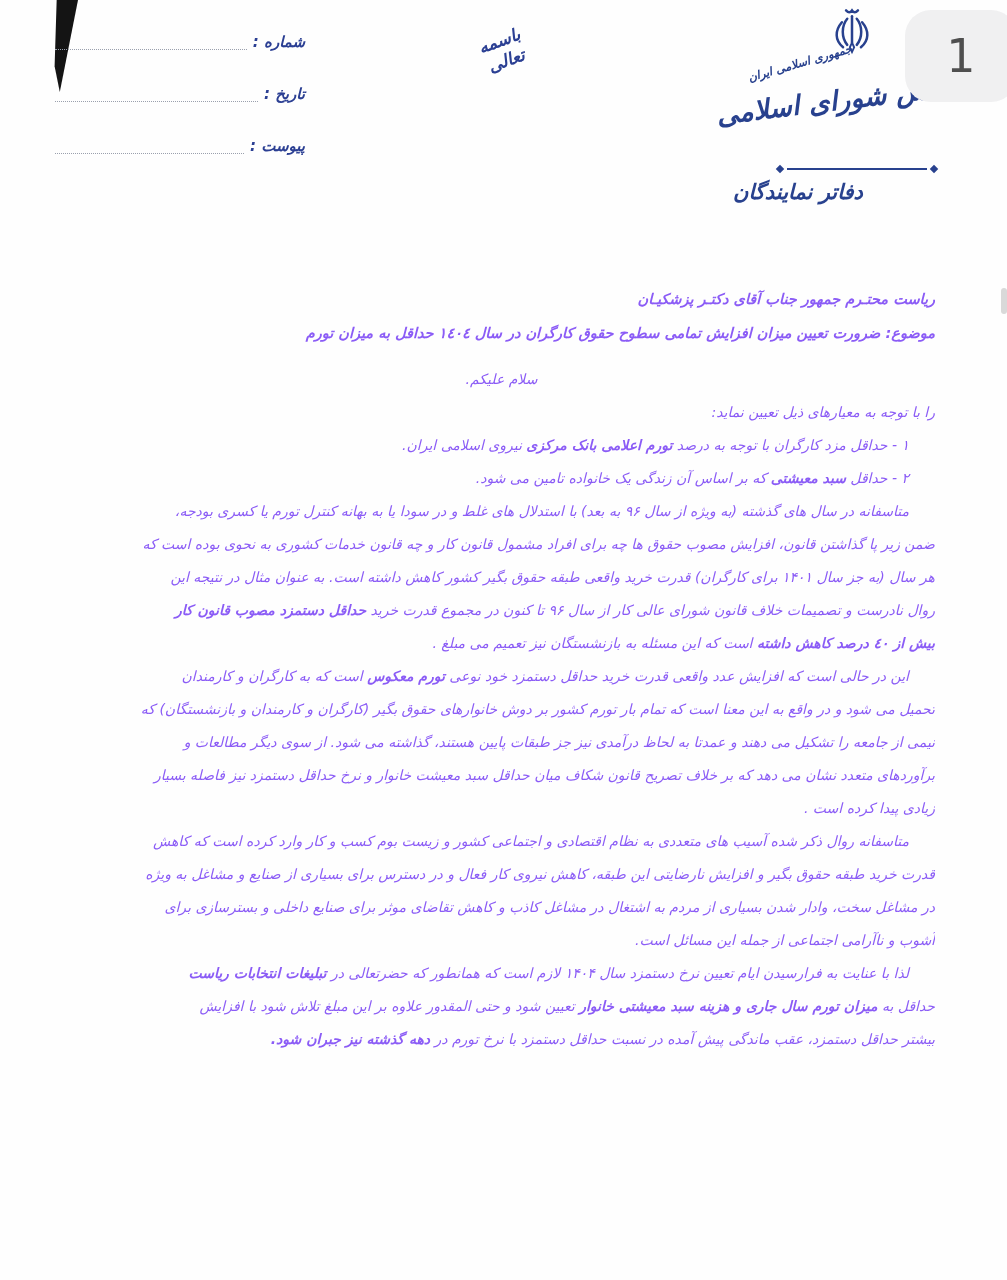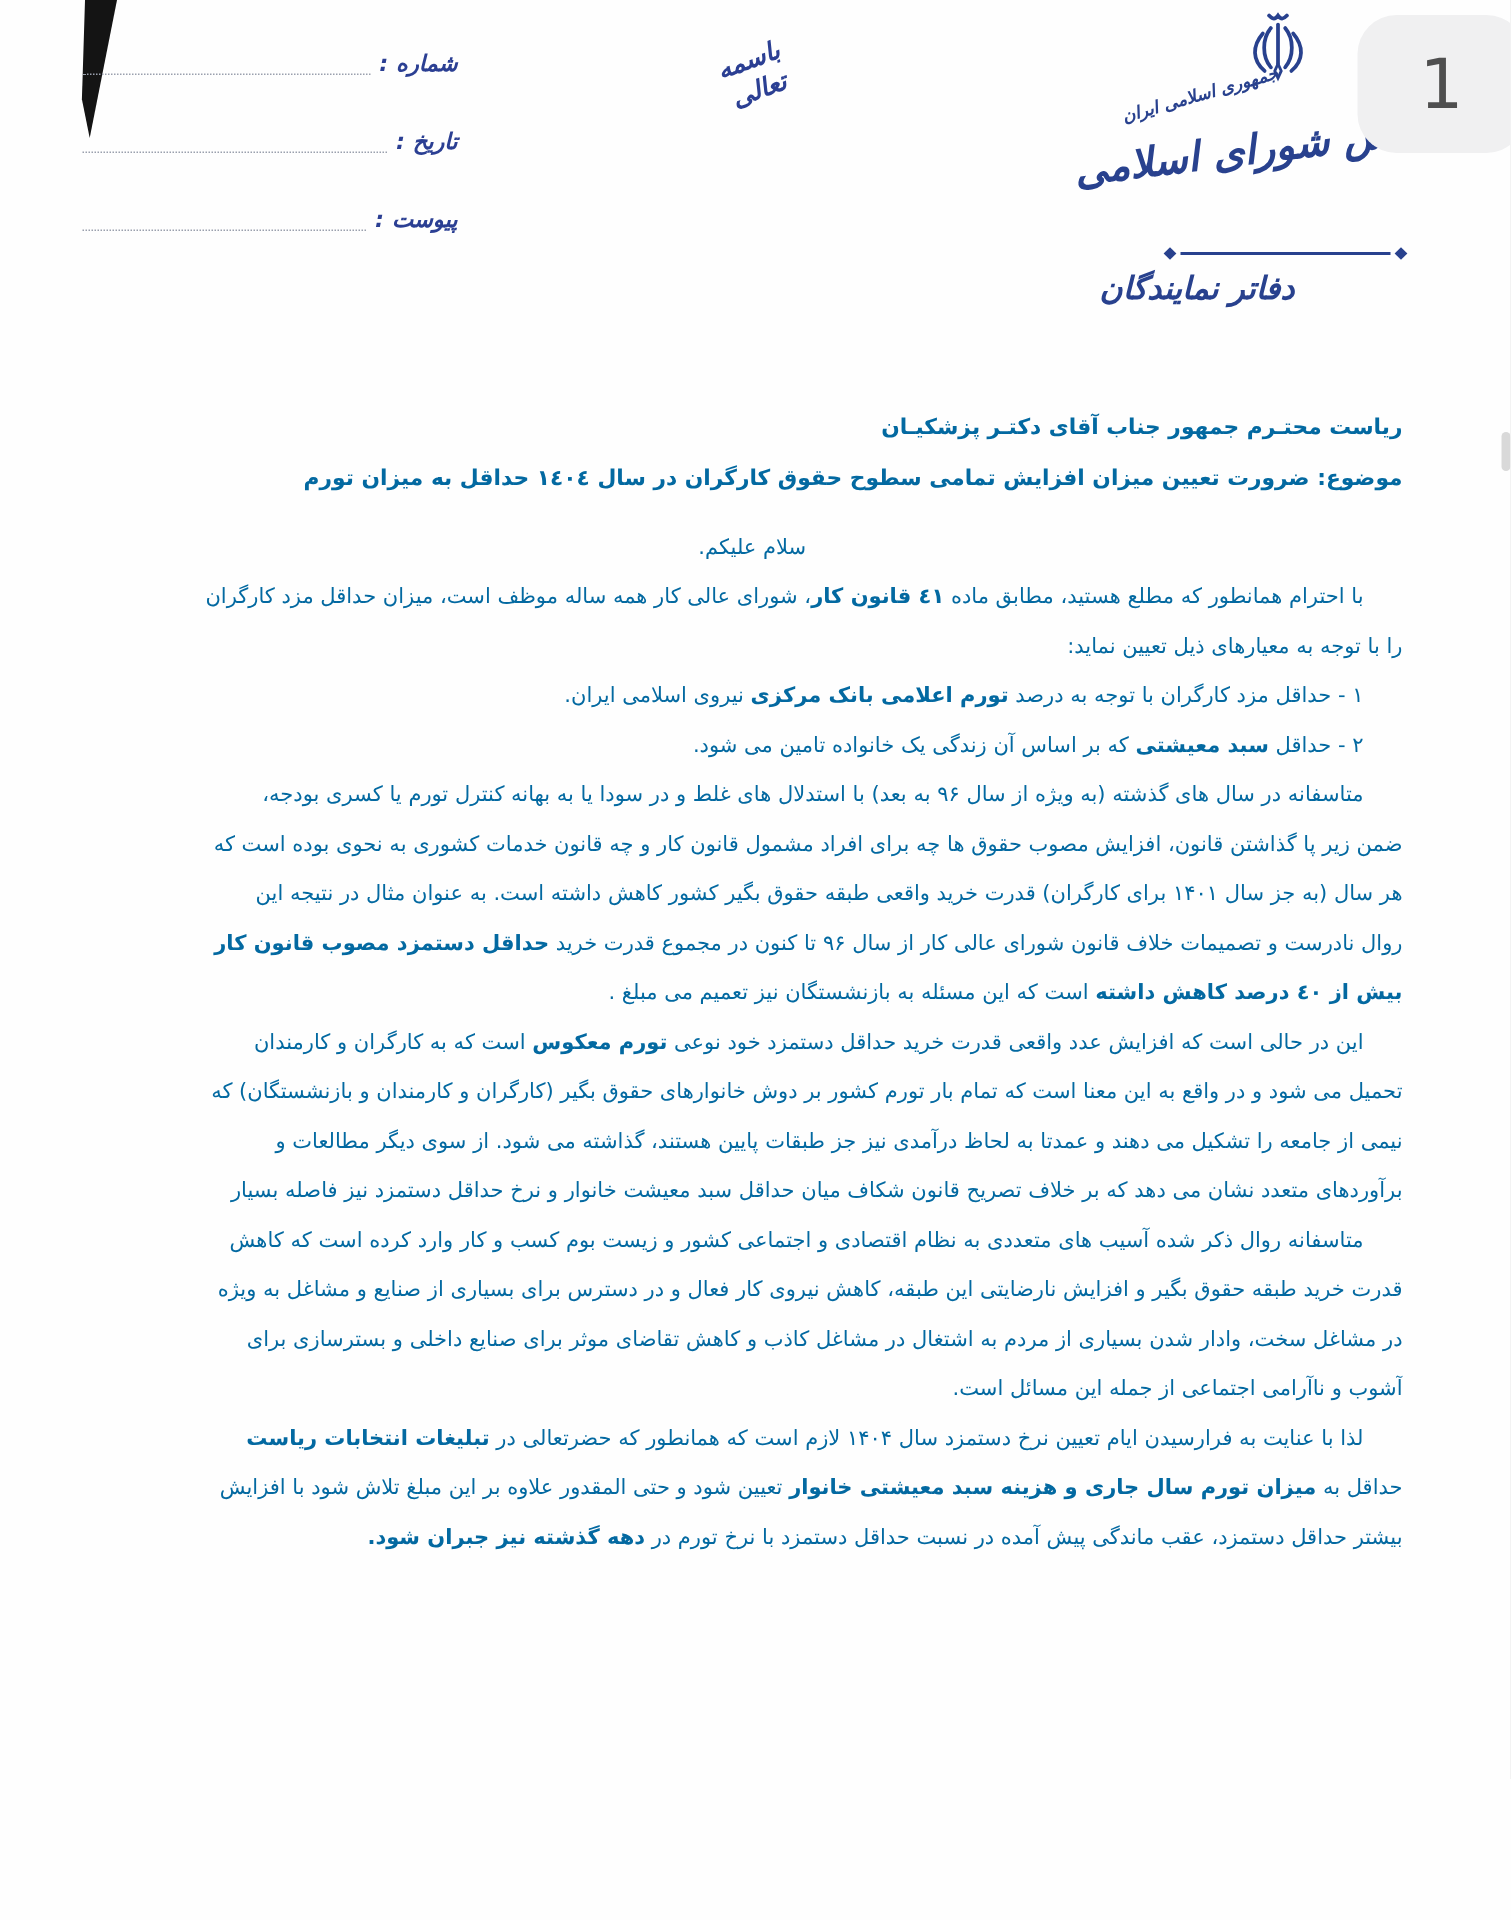--- a/index.html
+++ b/index.html
@@ -54,22 +54,22 @@
 
   
   .badge{
     position:absolute;top:10px;right:-10px;width:112px;height:92px;
     background:#f0f0f1;border-radius:26px;display:flex;align-items:center;justify-content:center;
     font-size:46px;color:#4f4f4f;z-index:5;font-style:normal;
   }
 
   
   .letter{
-    position:absolute;top:268px;right:72px;left:68px;direction:rtl;
-    font-size:14px;color:#0369a1;
+    position:absolute;top:282px;right:72px;left:68px;direction:rtl;
+    font-size:14px;color:#8b5cf6;font-style:italic;
   }
   .line{height:33px;line-height:33px;white-space:nowrap;overflow:hidden;text-align:right;}
   .line.indent{padding-right:26px;}
   .line.gap{margin-top:13px;text-align:center;}
   .line .b{font-weight:bold;}
   .line.head{font-weight:bold;font-size:14.5px;height:34px;line-height:34px;}
 </style>
 </head>
 <body>
 
@@ -114,33 +114,33 @@
     </div>
     <div class="offices">دفاتر نمایندگان</div>
   </div>
 
   <div class="badge">1</div>
 
   <div class="letter">
       <div class="line head"><span class="b">ریاست محتـرم جمهور جناب آقای دکتـر پزشکیـان</span></div>
       <div class="line head"><span class="b">موضوع: ضرورت تعیین میزان افزایش تمامی سطوح حقوق کارگران در سال ١٤٠٤ حداقل به میزان تورم</span></div>
       <div class="line gap"><span>سلام علیکم.</span></div>
-      <div class="line indent"><span>با احترام همانطور که مطلع هستید، مطابق ماده </span><span class="b">٤١ قانون کار</span><span>، شورای عالی کار همه ساله موظف است، میزان حداقل مزد کارگران</span></div>
       <div class="line"><span>را با توجه به معیارهای ذیل تعیین نماید:</span></div>
       <div class="line indent"><span>۱ - حداقل مزد کارگران با توجه به درصد </span><span class="b">تورم اعلامی بانک مرکزی</span><span> نیروی اسلامی ایران.</span></div>
       <div class="line indent"><span>۲ - حداقل </span><span class="b">سبد معیشتی</span><span> که بر اساس آن زندگی یک خانواده تامین می شود.</span></div>
       <div class="line indent"><span>متاسفانه در سال های گذشته (به ویژه از سال ۹۶ به بعد) با استدلال های غلط و در سودا یا به بهانه کنترل تورم یا کسری بودجه،</span></div>
       <div class="line"><span>ضمن زیر پا گذاشتن قانون، افزایش مصوب حقوق ها چه برای افراد مشمول قانون کار و چه قانون خدمات کشوری به نحوی بوده است که</span></div>
       <div class="line"><span>هر سال (به جز سال ۱۴۰۱ برای کارگران) قدرت خرید واقعی طبقه حقوق بگیر کشور کاهش داشته است. به عنوان مثال در نتیجه این</span></div>
       <div class="line"><span>روال نادرست و تصمیمات خلاف قانون شورای عالی کار از سال ۹۶ تا کنون در مجموع قدرت خرید </span><span class="b">حداقل دستمزد مصوب قانون کار</span></div>
       <div class="line"><span class="b">بیش از ٤٠ درصد کاهش داشته</span><span> است که این مسئله به بازنشستگان نیز تعمیم می مبلغ .</span></div>
       <div class="line indent"><span>این در حالی است که افزایش عدد واقعی قدرت خرید حداقل دستمزد خود نوعی </span><span class="b">تورم معکوس</span><span> است که به کارگران و کارمندان</span></div>
       <div class="line"><span>تحمیل می شود و در واقع به این معنا است که تمام بار تورم کشور بر دوش خانوارهای حقوق بگیر (کارگران و کارمندان و بازنشستگان) که</span></div>
       <div class="line"><span>نیمی از جامعه را تشکیل می دهند و عمدتا به لحاظ درآمدی نیز جز طبقات پایین هستند، گذاشته می شود. از سوی دیگر مطالعات و</span></div>
       <div class="line"><span>برآوردهای متعدد نشان می دهد که بر خلاف تصریح قانون شکاف میان حداقل سبد معیشت خانوار و نرخ حداقل دستمزد نیز فاصله بسیار</span></div>
+      <div class="line"><span>زیادی پیدا کرده است .</span></div>
       <div class="line indent"><span>متاسفانه روال ذکر شده آسیب های متعددی به نظام اقتصادی و اجتماعی کشور و زیست بوم کسب و کار وارد کرده است که کاهش</span></div>
       <div class="line"><span>قدرت خرید طبقه حقوق بگیر و افزایش نارضایتی این طبقه، کاهش نیروی کار فعال و در دسترس برای بسیاری از صنایع و مشاغل به ویژه</span></div>
       <div class="line"><span>در مشاغل سخت، وادار شدن بسیاری از مردم به اشتغال در مشاغل کاذب و کاهش تقاضای موثر برای صنایع داخلی و بسترسازی برای</span></div>
       <div class="line"><span>آشوب و ناآرامی اجتماعی از جمله این مسائل است.</span></div>
       <div class="line indent"><span>لذا با عنایت به فرارسیدن ایام تعیین نرخ دستمزد سال ۱۴۰۴ لازم است که همانطور که حضرتعالی در </span><span class="b">تبلیغات انتخابات ریاست</span></div>
       <div class="line"><span>حداقل به </span><span class="b">میزان تورم سال جاری و هزینه سبد معیشتی خانوار</span><span> تعیین شود و حتی المقدور علاوه بر این مبلغ تلاش شود با افزایش</span></div>
       <div class="line"><span>بیشتر حداقل دستمزد، عقب ماندگی پیش آمده در نسبت حداقل دستمزد با نرخ تورم در </span><span class="b">دهه گذشته نیز جبران شود.</span></div>
     </div>
 
 </div>

